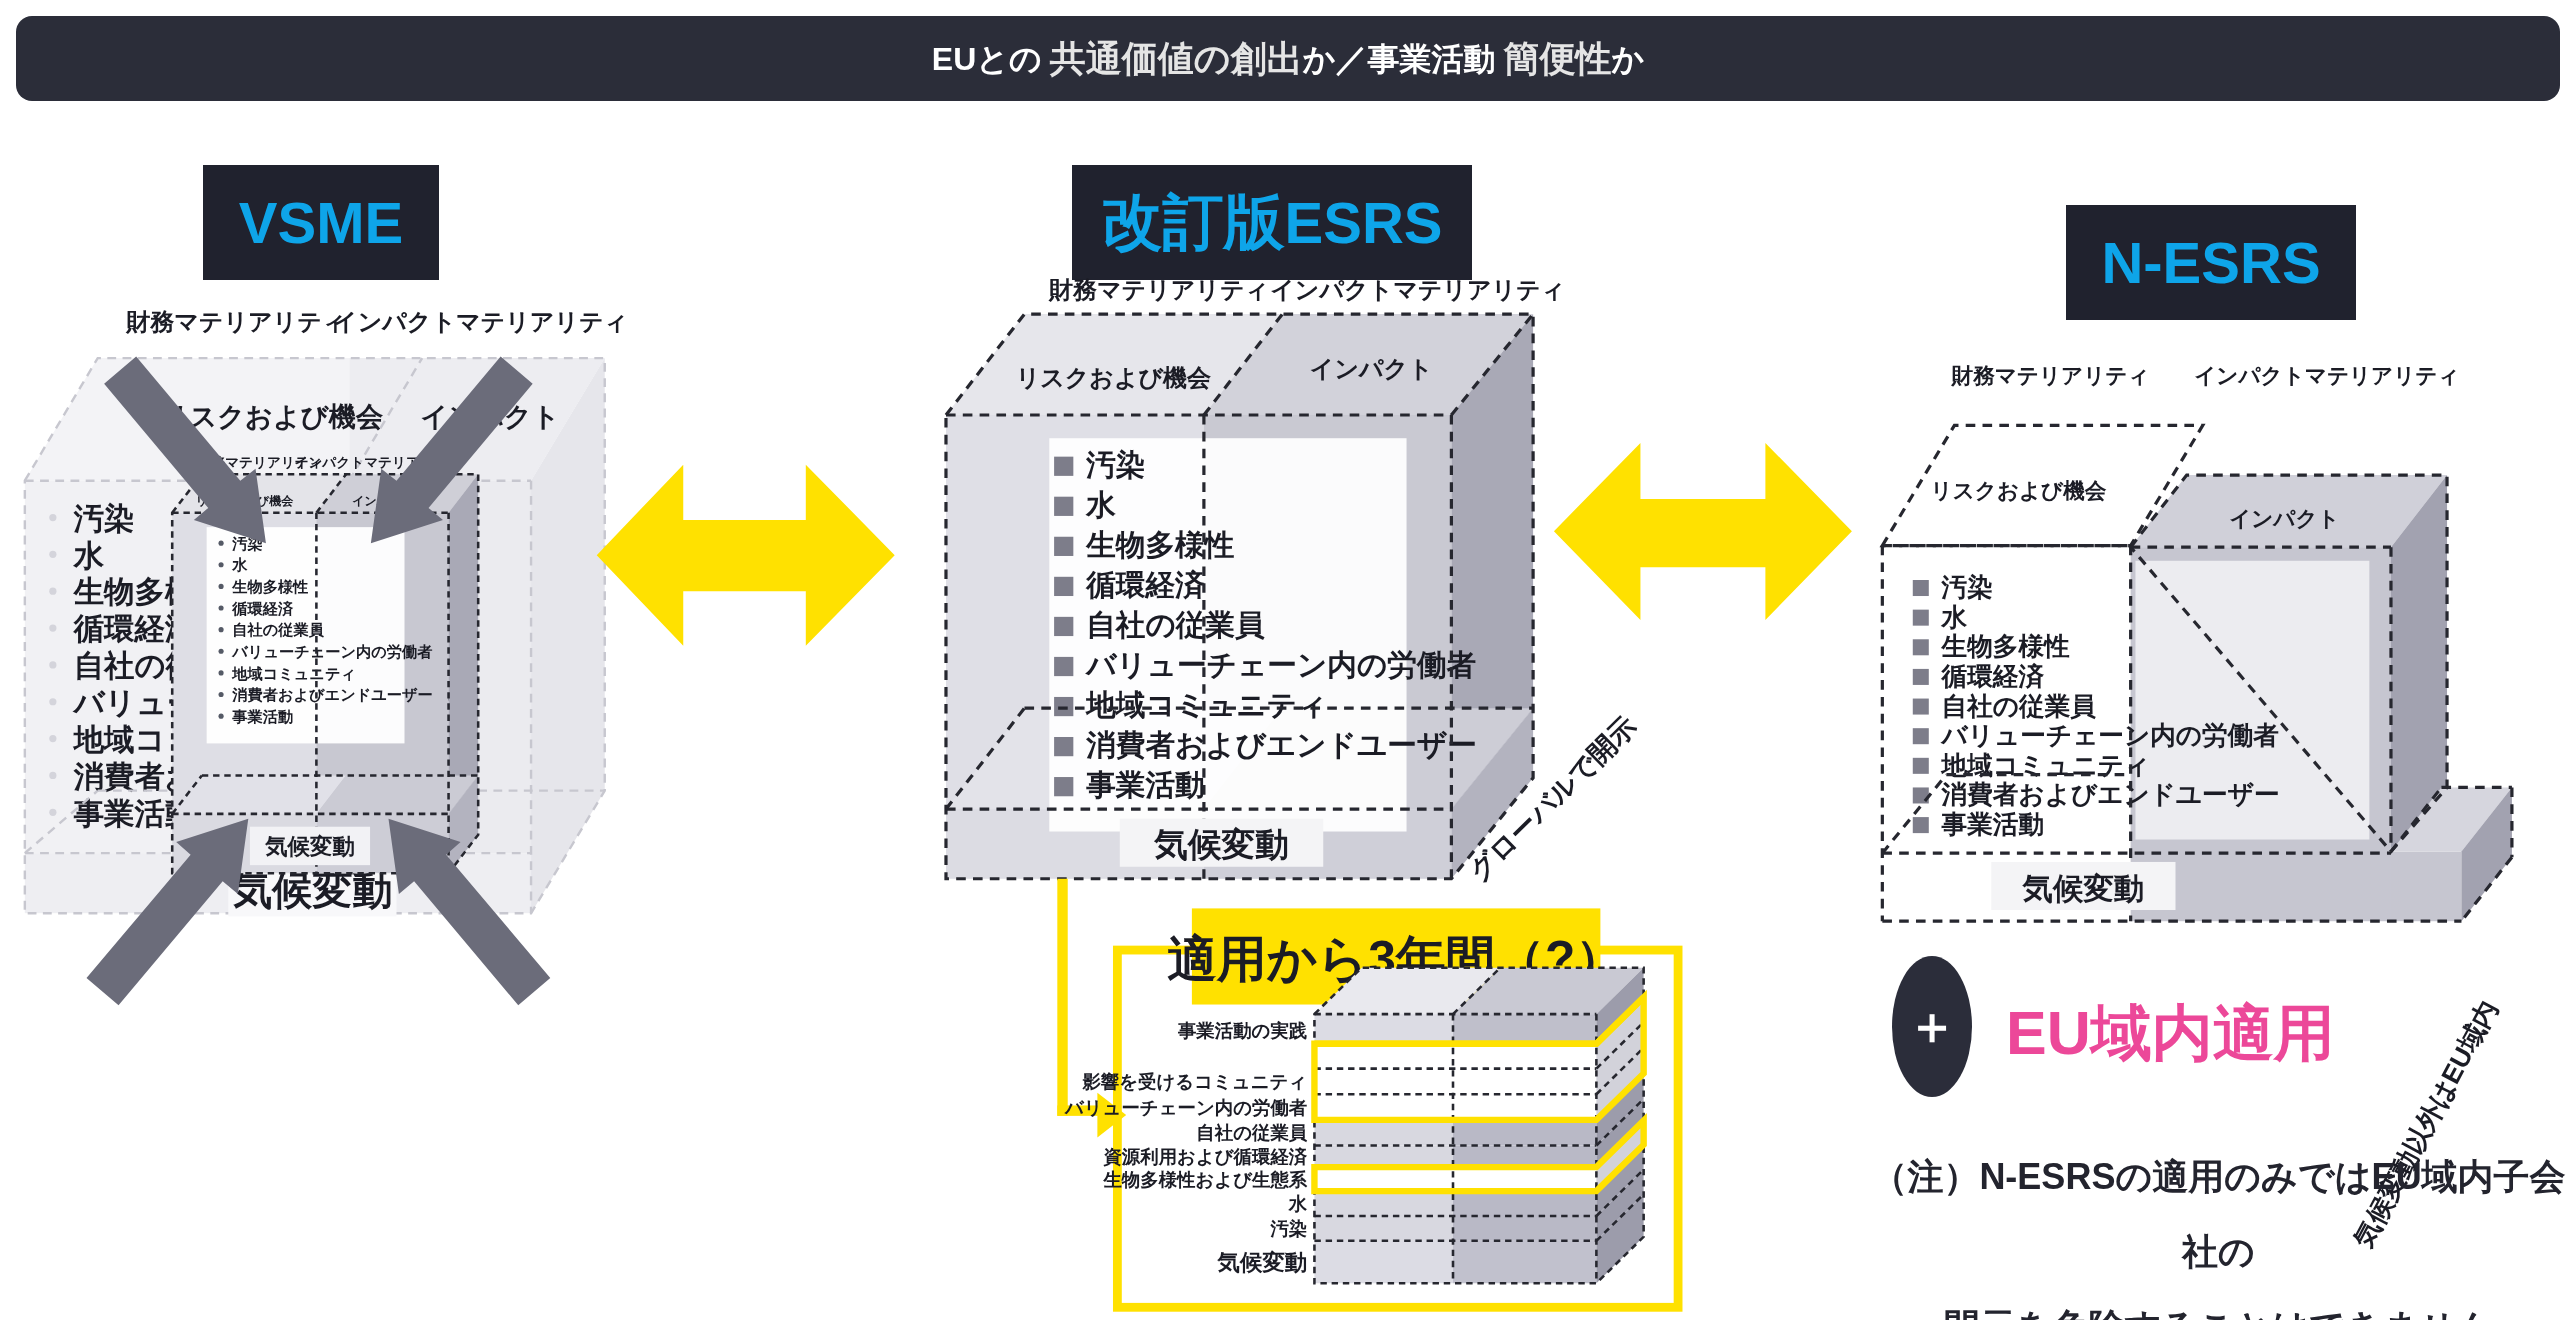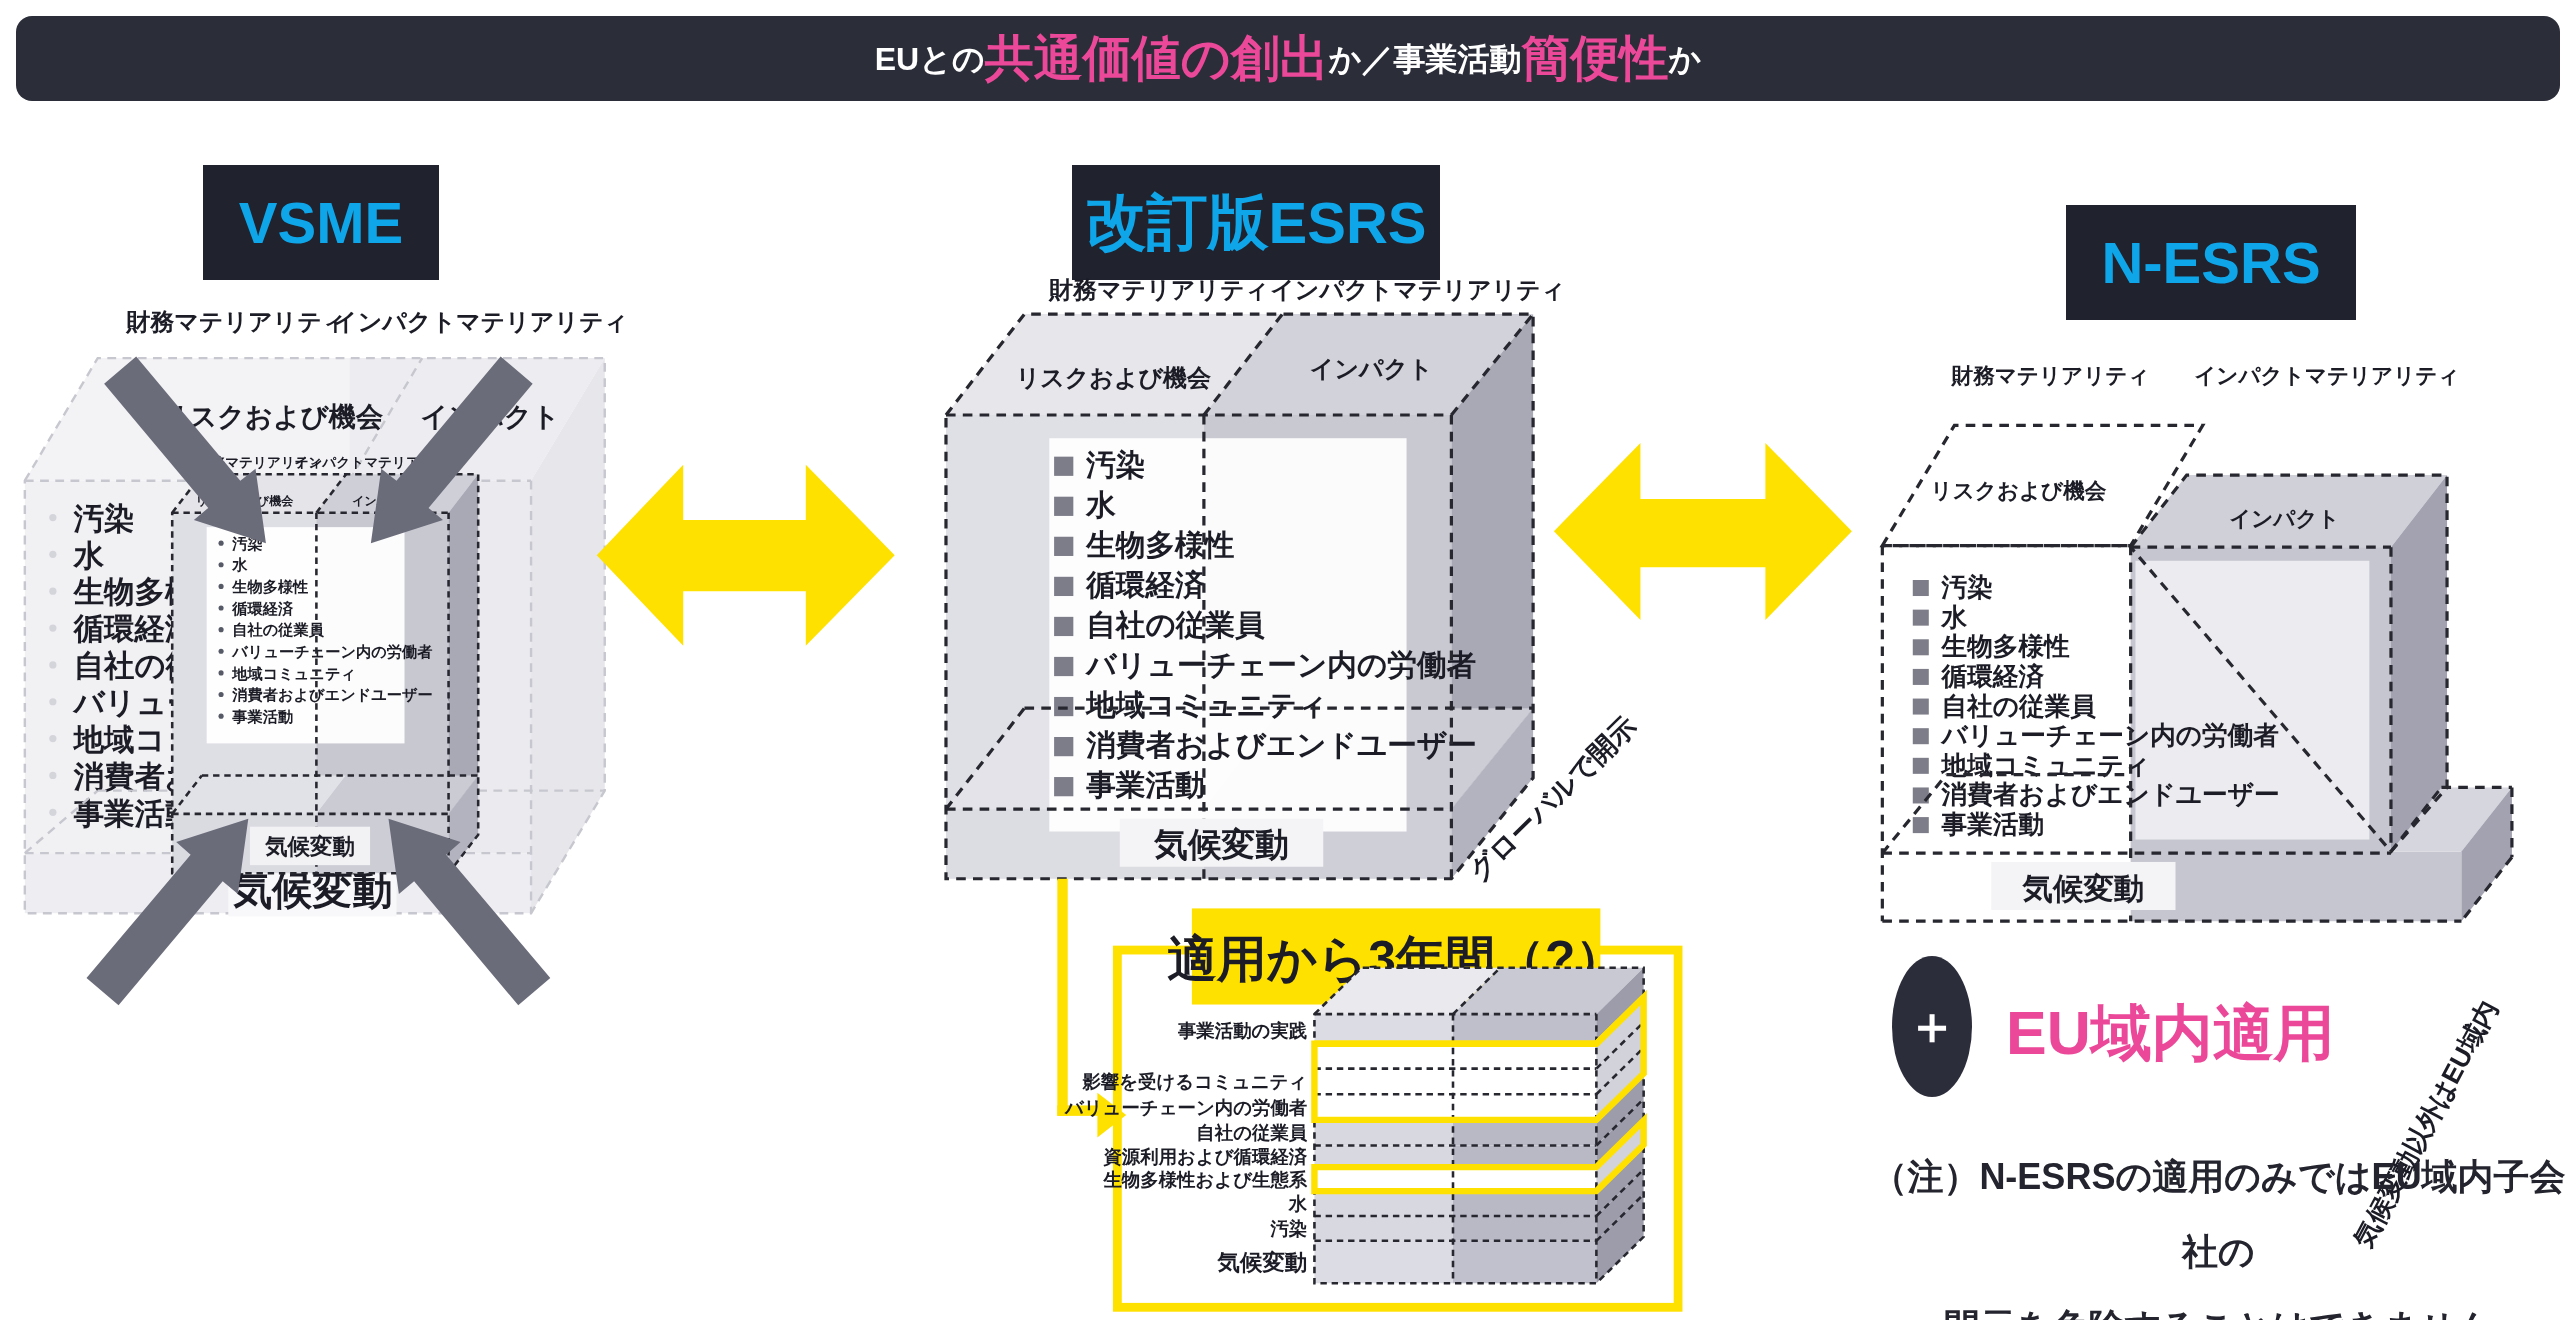--- a/index.html
+++ b/index.html
@@ -1,21 +1,21 @@
 <!DOCTYPE html>
 <html style="font-size:13px"><head>
 <meta charset="utf-8">
 <style>
   html,body{margin:0;padding:0;background:#ffffff;}
   .canvas{position:relative;width:2576px;height:1321px;background:#ffffff;overflow:hidden;
           font-family:"Liberation Sans","DejaVu Sans",sans-serif;}
   .header-bar{position:absolute;left:16px;top:16px;width:2544px;height:85px;background:#2b2d39;
               display:flex;align-items:center;justify-content:center;border-radius:16px;}
   .header-bar .t{color:#ffffff;font-size:32px;font-weight:600;line-height:1;}
-  .header-bar .hl{color:#ec4899;font-size:49px;font-weight:800;line-height:1;}
+  .header-bar .hl{color:#e5e5e5;font-size:36px;font-weight:800;line-height:1;margin-left:8px;}
   .title-box{position:absolute;background:#20222e;color:#0ea5e9;display:flex;align-items:center;
              justify-content:center;font-weight:800;}
   .title-box .big{font-size:61px;line-height:1;}
   .title-box .lat{font-size:58px;line-height:1;}
   .diagram-svg{position:absolute;left:0;top:0;width:2576px;height:1321px;}
   text{font-family:"Liberation Sans","DejaVu Sans",sans-serif;fill:#1b1c25;}
   .dash{fill:none;stroke:#26272f;stroke-width:4;stroke-dasharray:12 9;}
   .dashm{fill:none;stroke:#26272f;stroke-width:3.2;stroke-dasharray:8 6;}
   .dashl{fill:none;stroke:#c7c7cf;stroke-width:3;stroke-dasharray:11 8;}
   .ybd{fill:none;stroke:#ffe100;stroke-width:8;}
@@ -35,21 +35,21 @@
     <span class="t">EUとの</span>
     <span class="hl">共通価値の創出</span>
     <span class="t">か／事業活動</span>
     <span class="hl">簡便性</span>
     <span class="t">か</span>
   </div>
 
   <div class="title-box" style="left:203px;top:165px;width:236px;height:115px;">
     <span class="lat">VSME</span>
   </div>
-  <div class="title-box" style="left:1072px;top:165px;width:368px;height:115px;">
+  <div class="title-box" style="left:1072px;top:165px;width:400px;height:115px;">
     <span class="big">改訂版</span>
       <span class="lat">ESRS</span>
   </div>
   <div class="title-box" style="left:2066px;top:165px;width:290px;height:115px;margin-top:40px;">
     <span class="lat">N-ESRS</span>
   </div>
 
   <svg class="diagram-svg" viewBox="0 0 3216 1649">
 
     <g>

